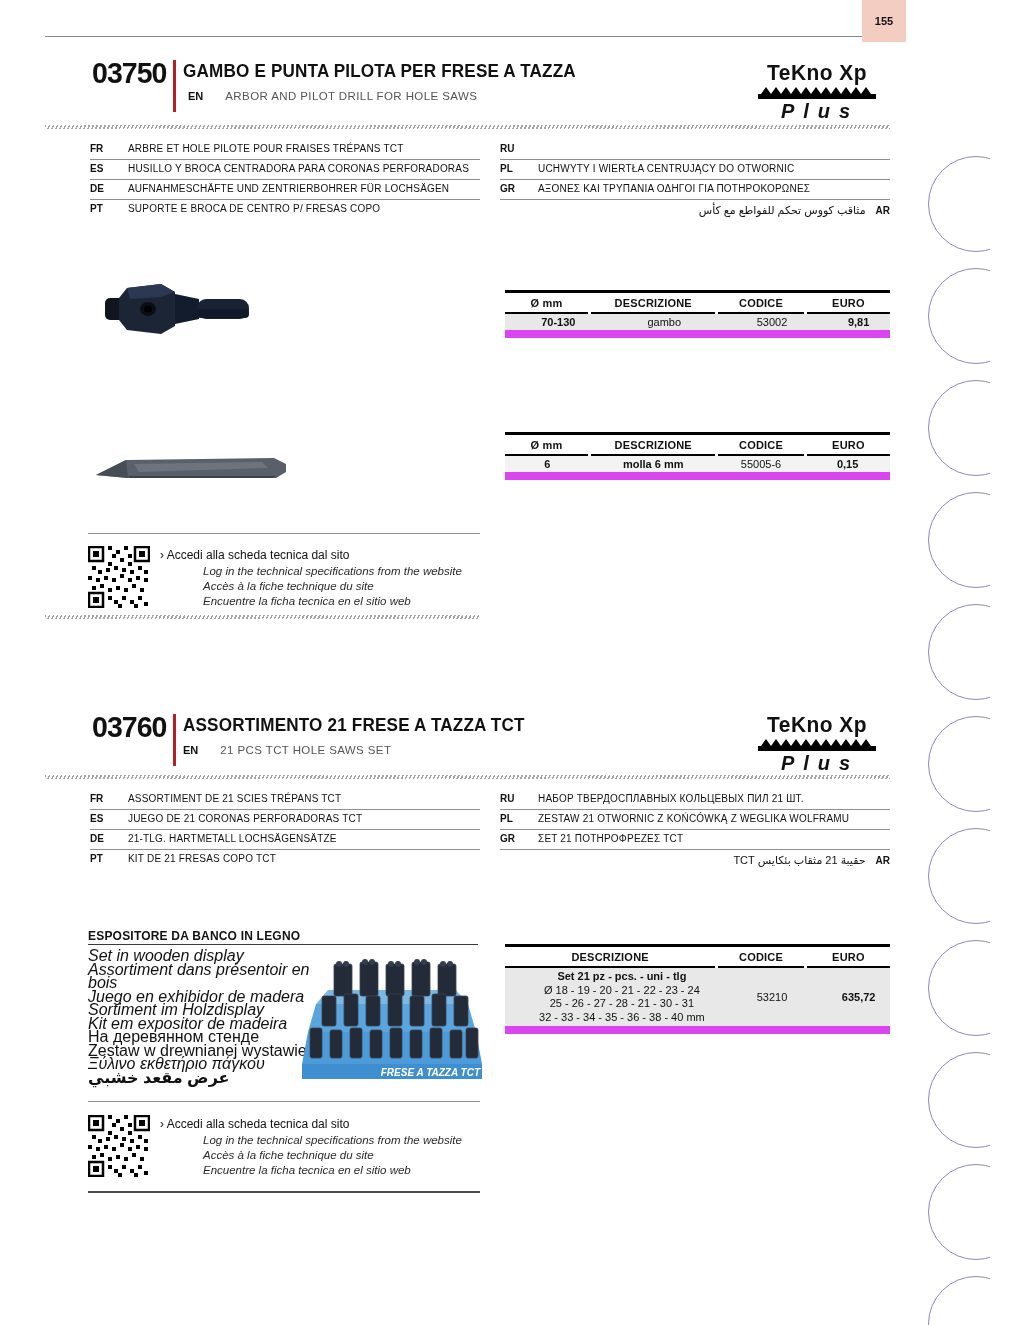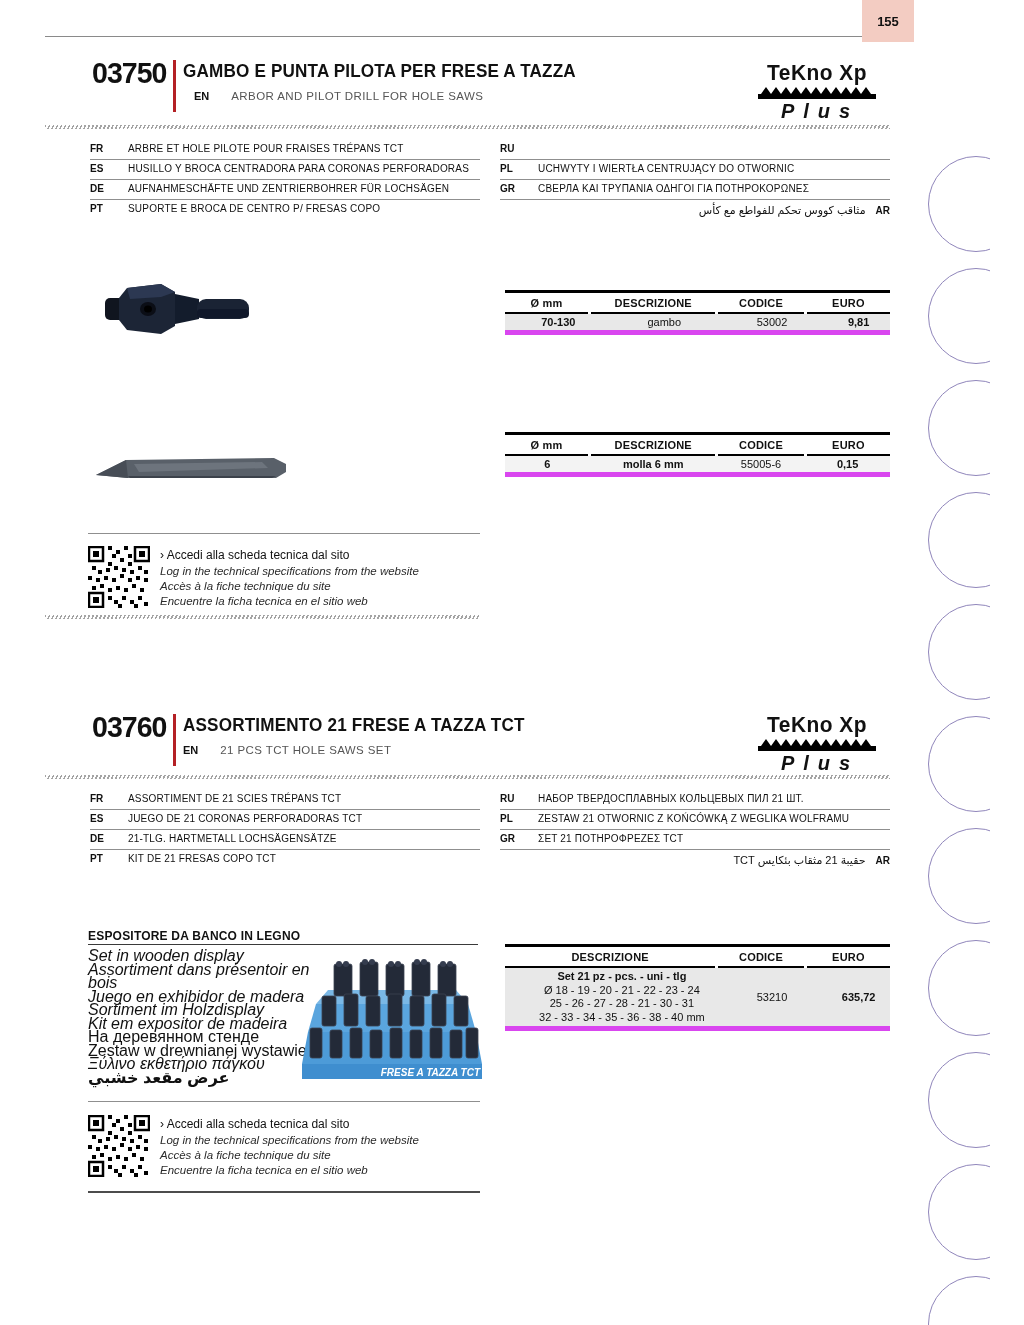--- a/index.html
+++ b/index.html
@@ -3,22 +3,22 @@
 <meta charset="utf-8">
 <style>
   html,body{margin:0;padding:0;background:#ffffff;}
   .page{
     position:relative;width:1024px;height:1325px;background:#fff;overflow:hidden;
     font-family:"Liberation Sans","DejaVu Sans",sans-serif;color:#111;
   }
   .abs{position:absolute;}
   
   .top-rule{position:absolute;left:45px;top:36px;width:817px;height:1px;background:#8a8a8a;}
-  .page-tab{position:absolute;left:862px;top:0;width:52px;height:42px;background:#f3ccc2;
-    display:flex;align-items:center;justify-content:center;font-size:13px;font-weight:700;}
+  .page-tab{position:absolute;left:862px;top:0;width:44px;height:42px;background:#f3ccc2;
+    display:flex;align-items:center;justify-content:center;font-size:11px;font-weight:700;}
   
   .edge-clip{position:absolute;left:0;top:150px;width:990px;height:1175px;overflow:hidden;pointer-events:none;}
   .circ{position:absolute;left:928px;width:94px;height:94px;border:1.5px solid #9086bb;border-radius:50%;}
   
   .pcode{position:absolute;font-size:30px;font-weight:700;letter-spacing:-1px;transform:scaleX(.95);transform-origin:left;}
   .redbar{position:absolute;width:3px;height:52px;background:#b42025;}
   .ptitle{position:absolute;font-size:19px;font-weight:700;transform:scaleX(.9);transform-origin:left;white-space:nowrap;letter-spacing:.2px;}
   .enrow{position:absolute;white-space:nowrap;}
   .enlab{font-size:11px;font-weight:700;margin-right:22px;}
   .ensub{font-size:11.5px;color:#555;letter-spacing:.4px;}
@@ -33,36 +33,36 @@
   .langcol{position:absolute;width:390px;}
   .lang-row{display:flex;align-items:flex-start;border-bottom:1px solid #8f8f8f;padding:3px 0 3px 0;min-height:13px;}
   .lang-row.last{border-bottom:none;}
   .lang-code{width:38px;flex:none;font-size:10px;font-weight:700;}
   .lang-text{font-size:10px;letter-spacing:.2px;line-height:12.5px;}
   .ar-row{display:flex;justify-content:flex-end;align-items:center;padding:4px 0;}
   .ar-text{font-size:11px;direction:rtl;}
   .ar-lab{font-size:10px;font-weight:700;margin-left:10px;}
   
   .tablewrap{position:absolute;width:385px;}
-  .ptable{width:100%;border-collapse:collapse;font-size:11px;border-bottom:5px solid #d946ef;}
+  .ptable{width:100%;border-collapse:collapse;font-size:11px;border-bottom:8px solid #d946ef;}
   .ptable th{border-top:3px solid #000;border-left:3px solid #fff;border-bottom:2px solid #000;
     font-size:11px;font-weight:700;padding:4px 2px 3px;text-align:center;letter-spacing:.2px;}
   .ptable th:first-child{border-left:none;}
   .ptable td{padding:2px 2px;text-align:center;font-size:11px;}
   .ptable tr.r0 td{background:#e8e8e8;padding-left:24px;}
   .ptable tr.r1 td{background:#f3f3f3;border-top:1px solid #c2c2c2;}
   .b{font-weight:700;}
   .desc-cell div{line-height:13.5px;}
   
   .rule{position:absolute;height:1px;background:#8f8f8f;}
   .rule2{position:absolute;height:2px;background:#4c4c4c;}
   
   .qr-text{position:absolute;width:340px;}
   .qr-l1{font-size:12px;margin-bottom:2px;}
-  .qr-li{font-size:11.5px;font-style:italic;color:#2a2a2a;line-height:15px;}
+  .qr-li{font-size:11.5px;font-style:italic;color:#2a2a2a;line-height:15px;margin-left:43px;}
   
   .esp-title{position:absolute;font-size:12px;font-weight:700;letter-spacing:.2px;text-align:center;}
   .esp-rule{position:absolute;height:1px;background:#3a3a3a;}
   .esp-lines{position:absolute;width:230px;}
   .esp-lines div{font-size:16px;line-height:13.5px;}
   .esp-it{font-style:italic;}
   .esp-ar{font-weight:700;direction:rtl;text-align:left;}
 </style>
 </head>
 <body>
@@ -84,21 +84,21 @@
     <div class="circ" style="top:678px"></div>
     <div class="circ" style="top:790px"></div>
     <div class="circ" style="top:902px"></div>
     <div class="circ" style="top:1014px"></div>
     <div class="circ" style="top:1126px"></div>
   </div>
 
   <div class="pcode" style="left:92px;top:56px">03750</div>
   <div class="redbar" style="left:173px;top:60px"></div>
   <div class="ptitle" style="left:183px;top:60px">GAMBO E PUNTA PILOTA PER FRESE A TAZZA</div>
-  <div class="enrow" style="left:194px;top:86px">
+  <div class="enrow" style="left:188px;top:86px">
     <span class="enlab">EN</span><span class="ensub">ARBOR AND PILOT DRILL FOR HOLE SAWS</span>
   </div>
 
   <div class="brand" style="left:742px;top:60px">
     <div class="brand-name">TeKno Xp</div>
     <svg class="brand-saw" width="118" height="13" viewBox="0 0 118 13">
       <polygon fill="#000" points="0,13 0,8 3,8 8,1 13,8 18,1 23,8 28,1 33,8 38,1 43,8 48,1 53,8 58,1 63,8 68,1 73,8 78,1 83,8 88,1 93,8 98,1 103,8 108,1 113,8 118,8 118,13"></polygon>
     </svg>
     <div class="brand-plus">Plus</div>
   </div>
@@ -127,21 +127,21 @@
   <div class="langcol" style="left:500px;top:140px">
     <div class="lang-row">
       <span class="lang-code">RU</span>
     </div>
     <div class="lang-row">
       <span class="lang-code">PL</span>
         <span class="lang-text">UCHWYTY I WIERTŁA CENTRUJĄCY DO OTWORNIC</span>
     </div>
     <div class="lang-row">
       <span class="lang-code">GR</span>
-        <span class="lang-text">СВЕРЛА ΚΑΙ ΤΡΥΠΑΝΙΑ ΟΔΗΓΟΙ ΓΙΑ ΠΟΤΗΡΟΚΟΡΩΝΕΣ</span>
+        <span class="lang-text">ΑΞΟΝΕΣ ΚΑΙ ΤΡΥΠΑΝΙΑ ΟΔΗΓΟΙ ΓΙΑ ΠΟΤΗΡΟΚΟΡΩΝΕΣ</span>
     </div>
     <div class="ar-row">
       <span class="ar-text">مثاقب كووس تحكم للفواطع مع كأس</span>
         <span class="ar-lab">AR</span>
     </div>
   </div>
 
   <svg class="abs" style="left:103px;top:278px" width="152" height="62" viewBox="0 0 152 62">
     <rect x="2" y="20" rx="5" width="20" height="22" fill="#10151f"></rect>
     <polygon points="24,10 58,6 72,14 72,48 58,56 24,52 16,42 16,20" fill="#1c2536"></polygon>

